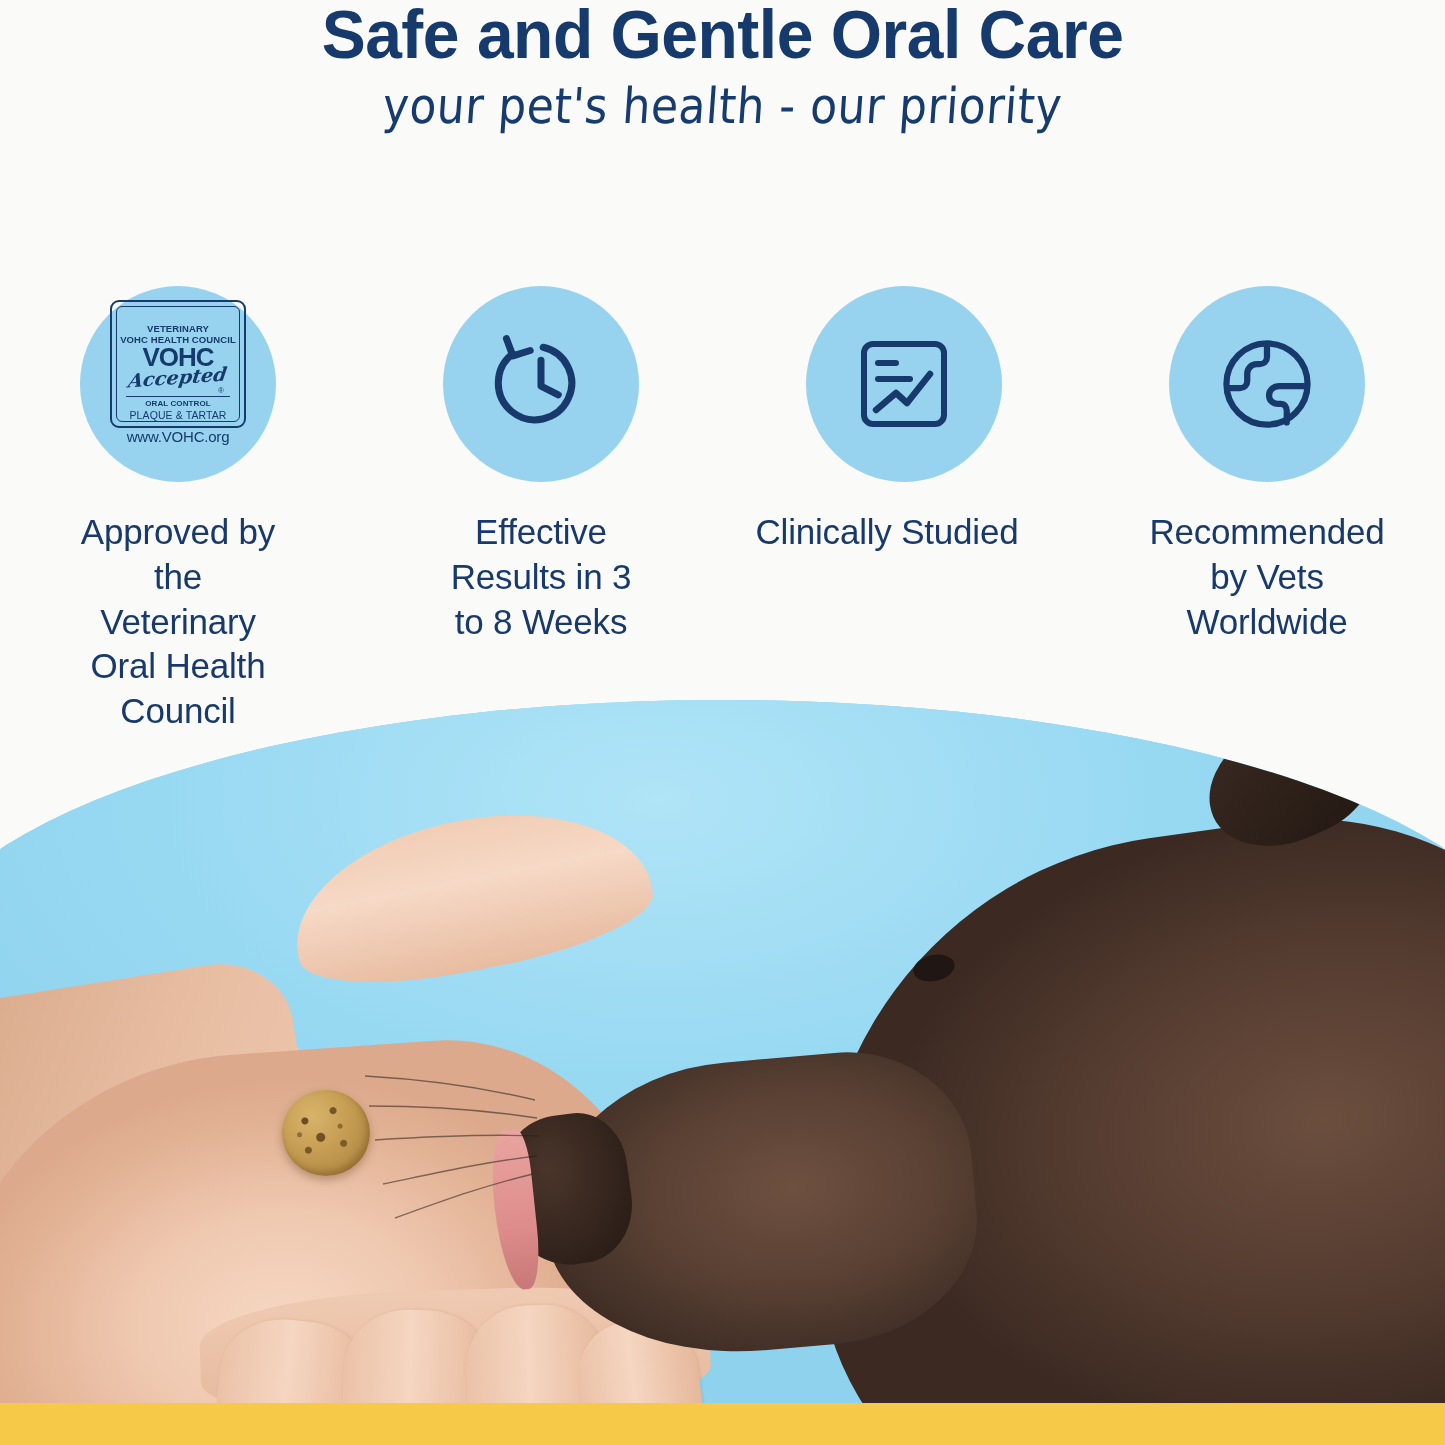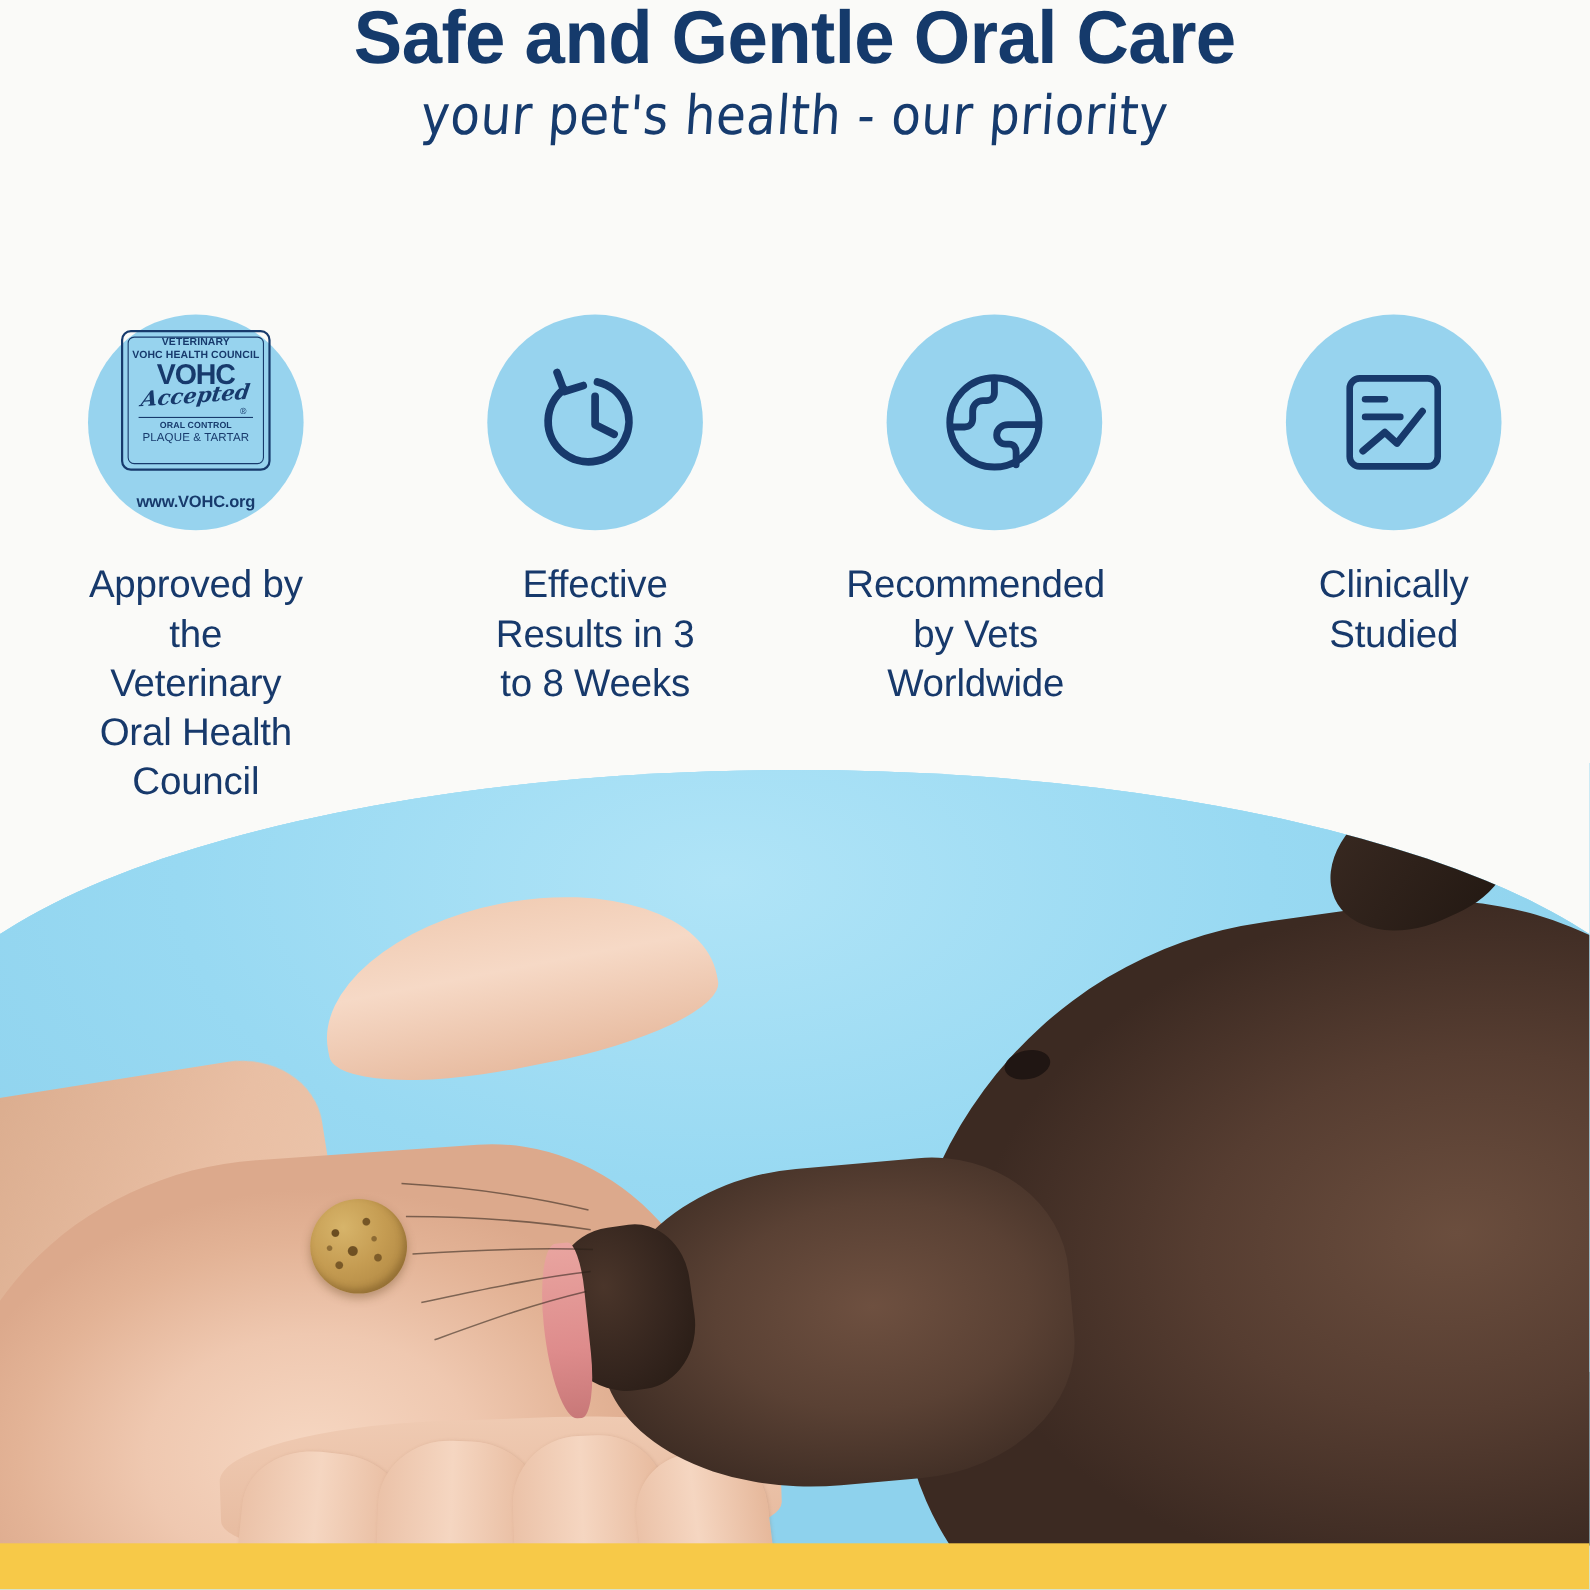--- a/index.html
+++ b/index.html
@@ -98,21 +98,21 @@
   }
   .vohc-box {
     border: 2.5px solid #173A6C;
     border-radius: 9px;
     width: 136px;
     height: 128px;
     display: flex;
     flex-direction: column;
     align-items: center;
     justify-content: flex-start;
-    padding-top: 5px;
+    padding-top: 22px;
     box-sizing: border-box;
     position: relative;
   }
   .vohc-box::after {
     content: "";
     position: absolute;
     inset: 4px;
     border: 1.2px solid #173A6C;
     border-radius: 6px;
     pointer-events: none;
@@ -124,21 +124,21 @@
     font-style: italic;
     font-family: "DejaVu Serif", serif;
     transform: skewX(-12deg) rotate(-4deg);
     margin-top: -4px;
     font-weight: bold;
   }
   .vohc-reg { font-size: 8px; align-self: flex-end; margin-right: 20px; margin-top: -2px; }
   .vohc-rule { width: 104px; height: 1.6px; background: #173A6C; margin-top: 1px; }
   .vohc-t2 { font-size: 8px; font-weight: bold; line-height: 1.2; text-align: center; margin-top: 2px; letter-spacing: 0.1px;}
   .vohc-t3 { font-size: 10.5px; font-weight: normal; letter-spacing: 0.1px; }
-  .vohc-url { font-size: 15px; font-weight: bold; margin-top: 20px; letter-spacing: -0.2px; }
+  .vohc-url { font-size: 15px; font-weight: normal; margin-top: 0; letter-spacing: -0.2px; }
 
   
   .photo {
     position: absolute;
     left: 0;
     top: 700px;
     width: 1445px;
     height: 705px;
     overflow: hidden;
   }
@@ -380,39 +380,39 @@
         <path d="M18 8 L24 24 L40 19" fill="none" stroke="#17396B" stroke-width="6.5" stroke-linecap="round" stroke-linejoin="round"></path>
         <path d="M50 28 L50 52 L66 60" fill="none" stroke="#17396B" stroke-width="6.5" stroke-linecap="round" stroke-linejoin="round"></path>
       </svg>
     </div>
     <div class="feature-label">Effective Results in 3 to 8 Weeks</div>
   </div>
 
 
   <div class="feature">
     <div class="feature-circle">
-      <svg width="104" height="104" viewBox="0 0 100 100">
-        <circle cx="50" cy="50" r="39" fill="none" stroke="#17396B" stroke-width="6"></circle>
-        <path d="M12 54 h12 c4 0 7-3 7-7 v-7 c0-5 4-9 9-9 h3 c4 0 7-3 7-7 V12" fill="none" stroke="#17396B" stroke-width="6" stroke-linecap="round" stroke-linejoin="round"></path>
-        <path d="M88 52 H62 c-6 0-10 4-10 9 0 5 4 8 8 8 h3 c4 0 6 3 6 7 v11" fill="none" stroke="#17396B" stroke-width="6" stroke-linecap="round" stroke-linejoin="round"></path>
-      </svg>
-    </div>
-    <div class="feature-label">Recommended by Vets Worldwide</div>
-  </div>
-
-  <div class="feature">
-    <div class="feature-circle">
       <svg width="100" height="100" viewBox="0 0 100 100">
         <rect x="10" y="10" width="80" height="80" rx="9" fill="none" stroke="#17396B" stroke-width="6"></rect>
         <line x1="24" y1="29" x2="42" y2="29" stroke="#17396B" stroke-width="6" stroke-linecap="round"></line>
         <line x1="24" y1="45" x2="56" y2="45" stroke="#17396B" stroke-width="6" stroke-linecap="round"></line>
         <path d="M22 76 L42 59 L53 69 L76 40" fill="none" stroke="#17396B" stroke-width="6.5" stroke-linecap="round" stroke-linejoin="round"></path>
       </svg>
     </div>
     <div class="feature-label">Clinically Studied</div>
+  </div>
+
+  <div class="feature">
+    <div class="feature-circle">
+      <svg width="104" height="104" viewBox="0 0 100 100">
+        <circle cx="50" cy="50" r="39" fill="none" stroke="#17396B" stroke-width="6"></circle>
+        <path d="M12 54 h12 c4 0 7-3 7-7 v-7 c0-5 4-9 9-9 h3 c4 0 7-3 7-7 V12" fill="none" stroke="#17396B" stroke-width="6" stroke-linecap="round" stroke-linejoin="round"></path>
+        <path d="M88 52 H62 c-6 0-10 4-10 9 0 5 4 8 8 8 h3 c4 0 6 3 6 7 v11" fill="none" stroke="#17396B" stroke-width="6" stroke-linecap="round" stroke-linejoin="round"></path>
+      </svg>
+    </div>
+    <div class="feature-label">Recommended by Vets Worldwide</div>
   </div>
 
 </div>
 
 <div class="photo">
   <div class="photo-mask">
     <div class="photo-scene"></div>
 
     <div class="arm"></div>
     <div class="bracelet"></div>

